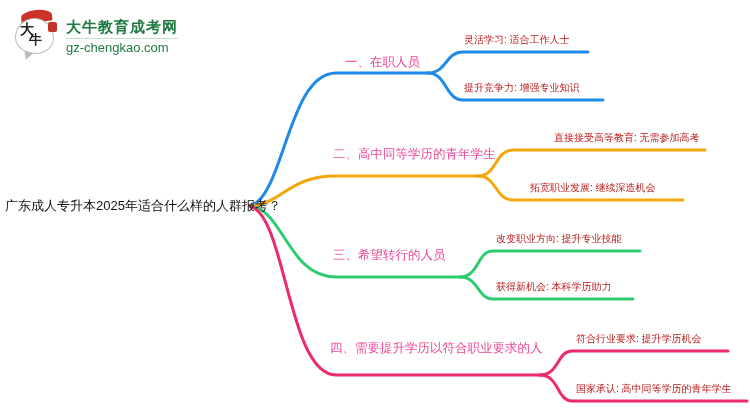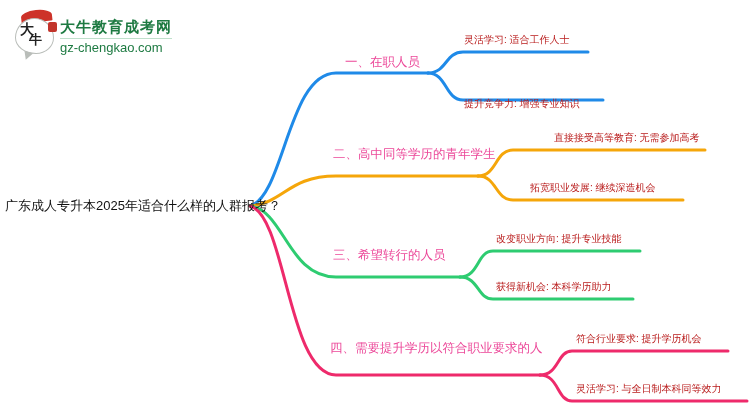--- a/index.html
+++ b/index.html
@@ -20,21 +20,21 @@
   .bubble-tail{position:absolute;left:9px;top:43px;width:0;height:0;
           border-left:4px solid transparent;border-right:5px solid transparent;
           border-top:8px solid #b9bdb9;transform:rotate(18deg);}
   .cap{position:absolute;left:7px;top:1px;width:31px;height:12px;background:#cd3229;
           border-radius:100% 100% 10% 10%/100% 100% 12% 12%;transform:rotate(-6deg);}
   .seal{position:absolute;right:3px;top:13px;width:9px;height:10px;background:#c2342b;border-radius:2px;}
   .mark-char-1{position:absolute;left:6px;top:12px;font-size:14px;font-weight:700;color:#222;
           font-family:"Liberation Serif","DejaVu Serif",serif;}
   .mark-char-2{position:absolute;left:15px;top:22px;font-size:13px;font-weight:700;color:#222;
           font-family:"Liberation Serif","DejaVu Serif",serif;}
-  .logo-text{padding-top:8px;}
+  .logo-text{margin-left:6px;padding-top:8px;}
   .logo-name{font-size:15px;font-weight:700;color:#1e7a42;letter-spacing:1px;line-height:19px;}
   .logo-domain{font-size:13px;font-weight:400;color:#1e7a42;line-height:15px;
           border-top:1px solid #bfe0cb;margin-top:2px;padding-top:1px;}
 </style>
 </head>
 <body>
 
 <div id="canvas">
 
   <svg id="wires" viewBox="0 0 750 410">
@@ -76,24 +76,24 @@
   </div>
 
   <div class="root-node" style="left:5px;top:197px;">广东成人专升本2025年适合什么样的人群报考？</div>
 
   <div class="branch-label" style="left:345px;top:54px;">一、在职人员</div>
   <div class="branch-label" style="left:333px;top:146px;">二、高中同等学历的青年学生</div>
   <div class="branch-label" style="left:333px;top:247px;">三、希望转行的人员</div>
   <div class="branch-label" style="left:330px;top:340px;">四、需要提升学历以符合职业要求的人</div>
 
   <div class="node" style="left:464px;top:32px;">灵活学习: 适合工作人士</div>
-  <div class="node" style="left:464px;top:80px;margin-top:16px;">提升竞争力: 增强专业知识</div>
+  <div class="node" style="left:464px;top:80px;">提升竞争力: 增强专业知识</div>
 
   <div class="node" style="left:530px;top:130px;margin-left:24px;">直接接受高等教育: 无需参加高考</div>
   <div class="node" style="left:530px;top:180px;">拓宽职业发展: 继续深造机会</div>
 
   <div class="node" style="left:496px;top:231px;">改变职业方向: 提升专业技能</div>
   <div class="node" style="left:496px;top:279px;">获得新机会: 本科学历助力</div>
 
   <div class="node" style="left:576px;top:331px;">符合行业要求: 提升学历机会</div>
-  <div class="node" style="left:576px;top:381px;">灵活学习: 与全日制本科同等效力</div>
+  <div class="node" style="left:576px;top:381px;">国家承认: 高中同等学历的青年学生</div>
 
 </div>
 
 </body></html>

